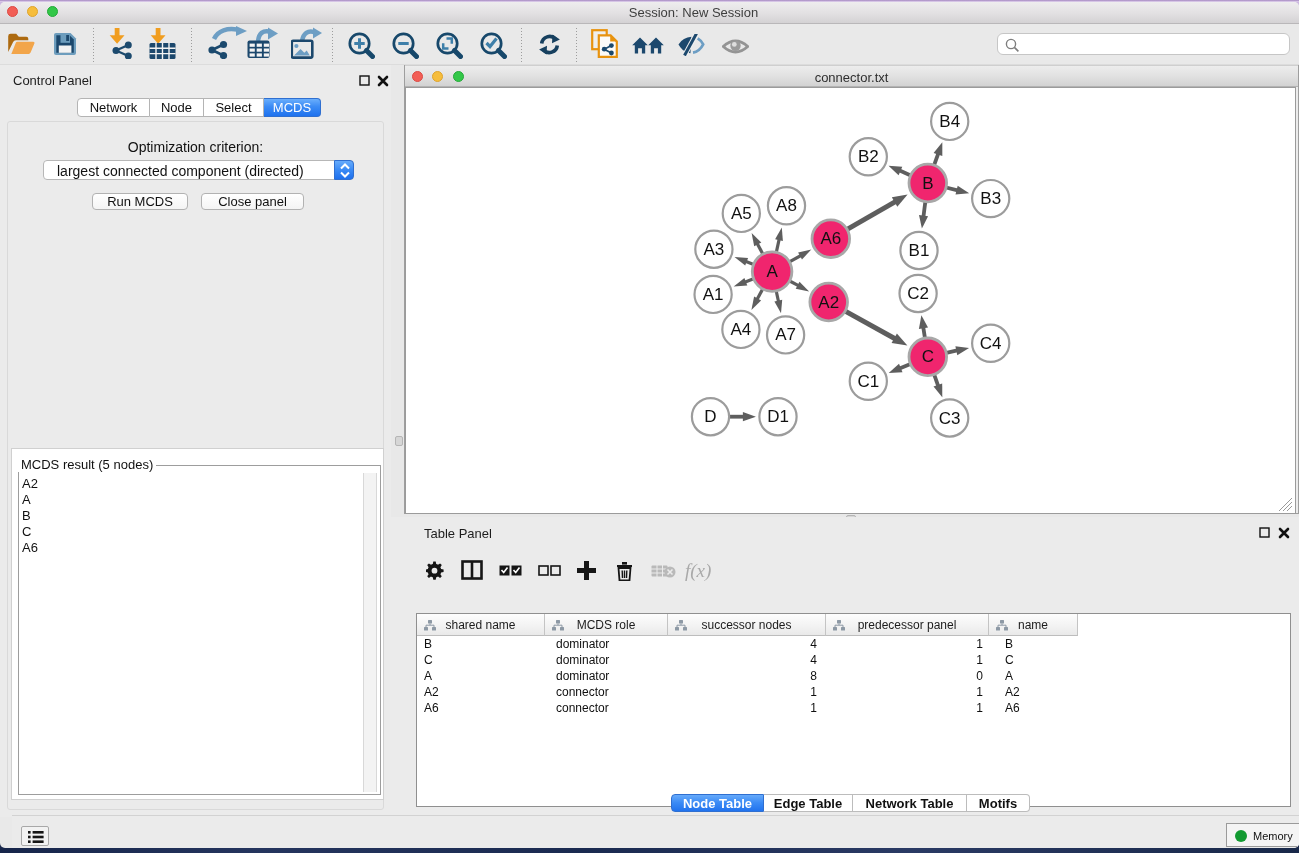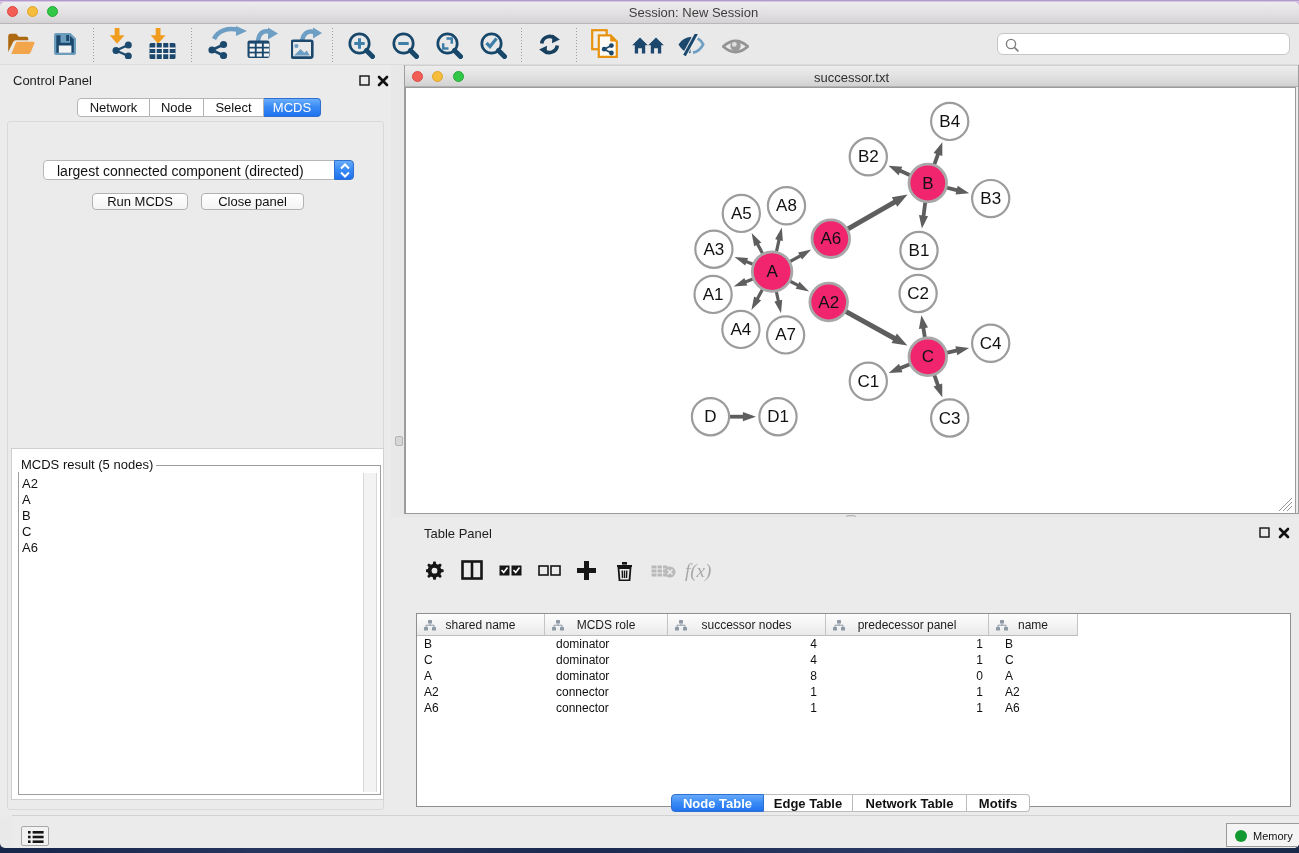--- a/index.html
+++ b/index.html
@@ -251,20 +251,21 @@
       <rect x="1" y="1" width="9" height="9" fill="none" stroke="#111" stroke-width="1.4"></rect>
     </svg>
     <svg class="abs" style="left:377px;top:10px" width="12" height="12" viewBox="0 0 12 12">
       <path d="M2 2 L10 10 M10 2 L2 10" stroke="#111" stroke-width="2.6" stroke-linecap="round"></path>
     </svg>
     <div class="tab" style="left:77px;width:73px;border-radius:4px 0 0 4px;border-left:1px solid #b4b4b4;top:33px">Network</div>
     <div class="tab" style="left:150px;width:54px;top:33px">Node</div>
     <div class="tab" style="left:204px;width:60px;top:33px">Select</div>
     <div class="tab tabsel" style="left:264px;width:57px;border-radius:0 4px 4px 0;top:33px">MCDS</div>
     <div class="abs" id="cp-border"></div>
+    <div class="abs" id="optlabel">Optimization criterion:</div>
     <div class="abs" id="combo">
       <span style="position:absolute;left:13px;top:2px">largest connected component (directed)</span>
       <div class="abs" id="combo-btn">
         <svg class="abs" style="left:4px;top:2px" width="12" height="15" viewBox="0 0 12 15">
           <path d="M2 5.5 L6 1.5 L10 5.5" fill="none" stroke="#fff" stroke-width="2"></path>
           <path d="M2 9.5 L6 13.5 L10 9.5" fill="none" stroke="#fff" stroke-width="2"></path>
         </svg>
       </div>
     </div>
     <div class="abs pushbtn" style="left:92px;width:96px">Run MCDS</div>
@@ -281,21 +282,21 @@
     </div>
   </div>
   <div class="abs" id="desktop">
     <div class="abs handle" style="left:4px;top:371px;width:8px;height:10px"></div>
     <div class="abs handle" style="left:455px;top:450px;width:10px;height:8px"></div>
     <div class="abs" id="netwin">
       <div class="abs" id="netwin-title">
         <div class="abs wtl" style="left:7px;background:#f25e56;border:1px solid #dc4a44"></div>
         <div class="abs wtl" style="left:27px;background:#f6bd3c;border:1px solid #dfa42c"></div>
         <div class="abs wtl" style="left:48px;background:#33c748;border:1px solid #24a939"></div>
-        <div class="abs" id="netwin-label">successor.txt</div>
+        <div class="abs" id="netwin-label">connector.txt</div>
       </div>
       <div class="abs" id="canvas">
 <svg width="889" height="427" viewBox="0 0 889 427" font-family="Liberation Sans, sans-serif">
             <line x1="349.5" y1="190.0" x2="338.0" y2="194.5" stroke="#5e5e5e" stroke-width="3.2"></line>
             <polygon points="327.7,198.4 338.4,190.0 341.3,197.5" fill="#5e5e5e"></polygon>
             <line x1="349.5" y1="177.2" x2="338.8" y2="173.1" stroke="#5e5e5e" stroke-width="3.2"></line>
             <polygon points="328.5,169.1 342.1,170.1 339.2,177.5" fill="#5e5e5e"></polygon>
             <line x1="357.6" y1="199.3" x2="350.6" y2="212.3" stroke="#5e5e5e" stroke-width="3.2"></line>
             <polygon points="345.4,222.0 348.1,208.6 355.1,212.4" fill="#5e5e5e"></polygon>
             <line x1="357.8" y1="167.9" x2="350.8" y2="154.7" stroke="#5e5e5e" stroke-width="3.2"></line>

